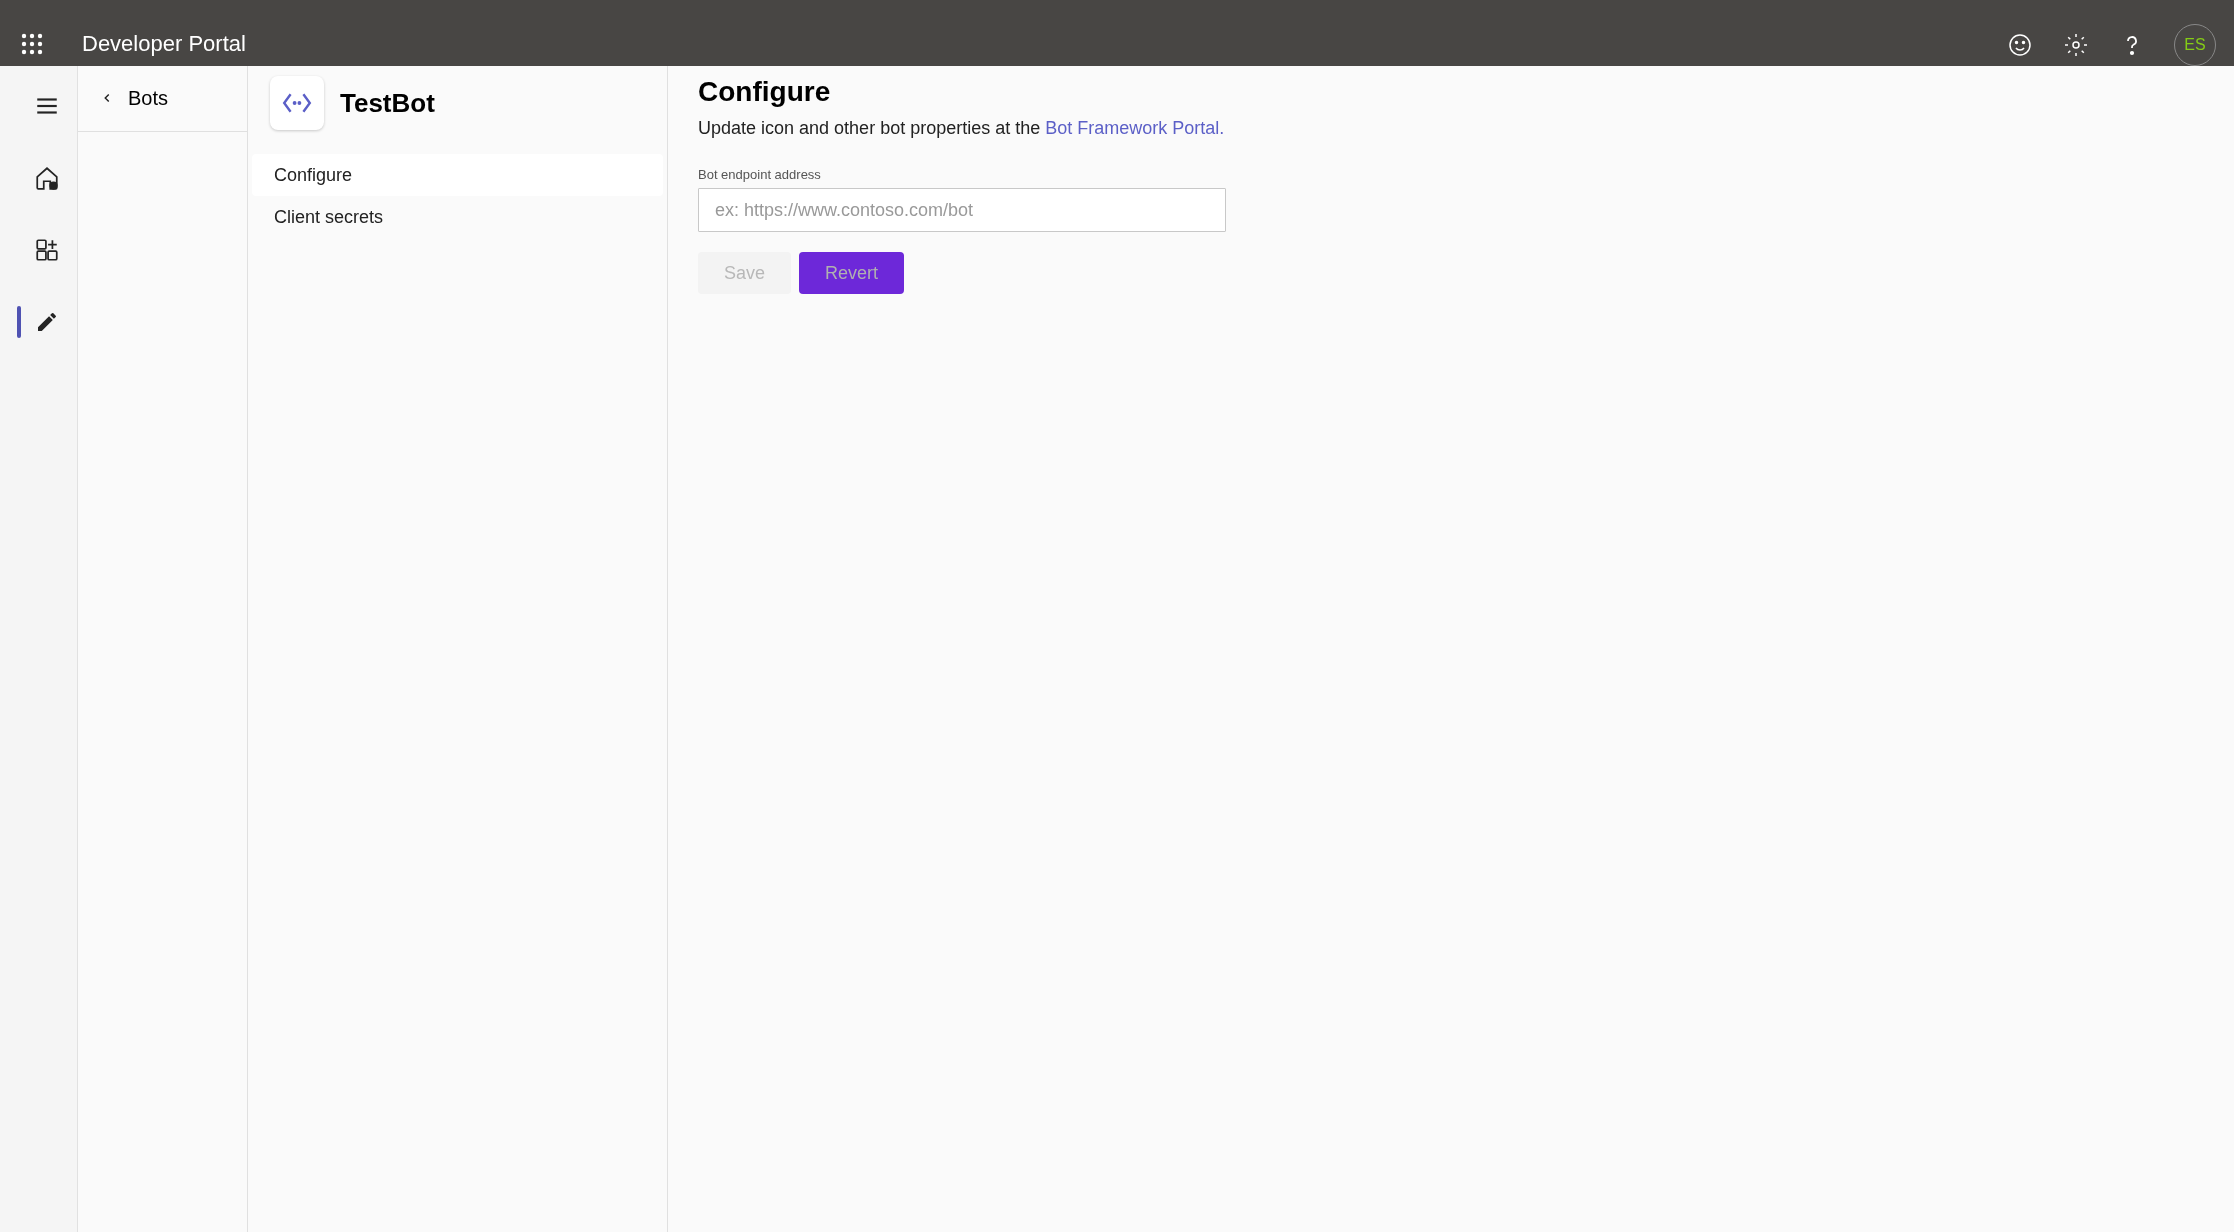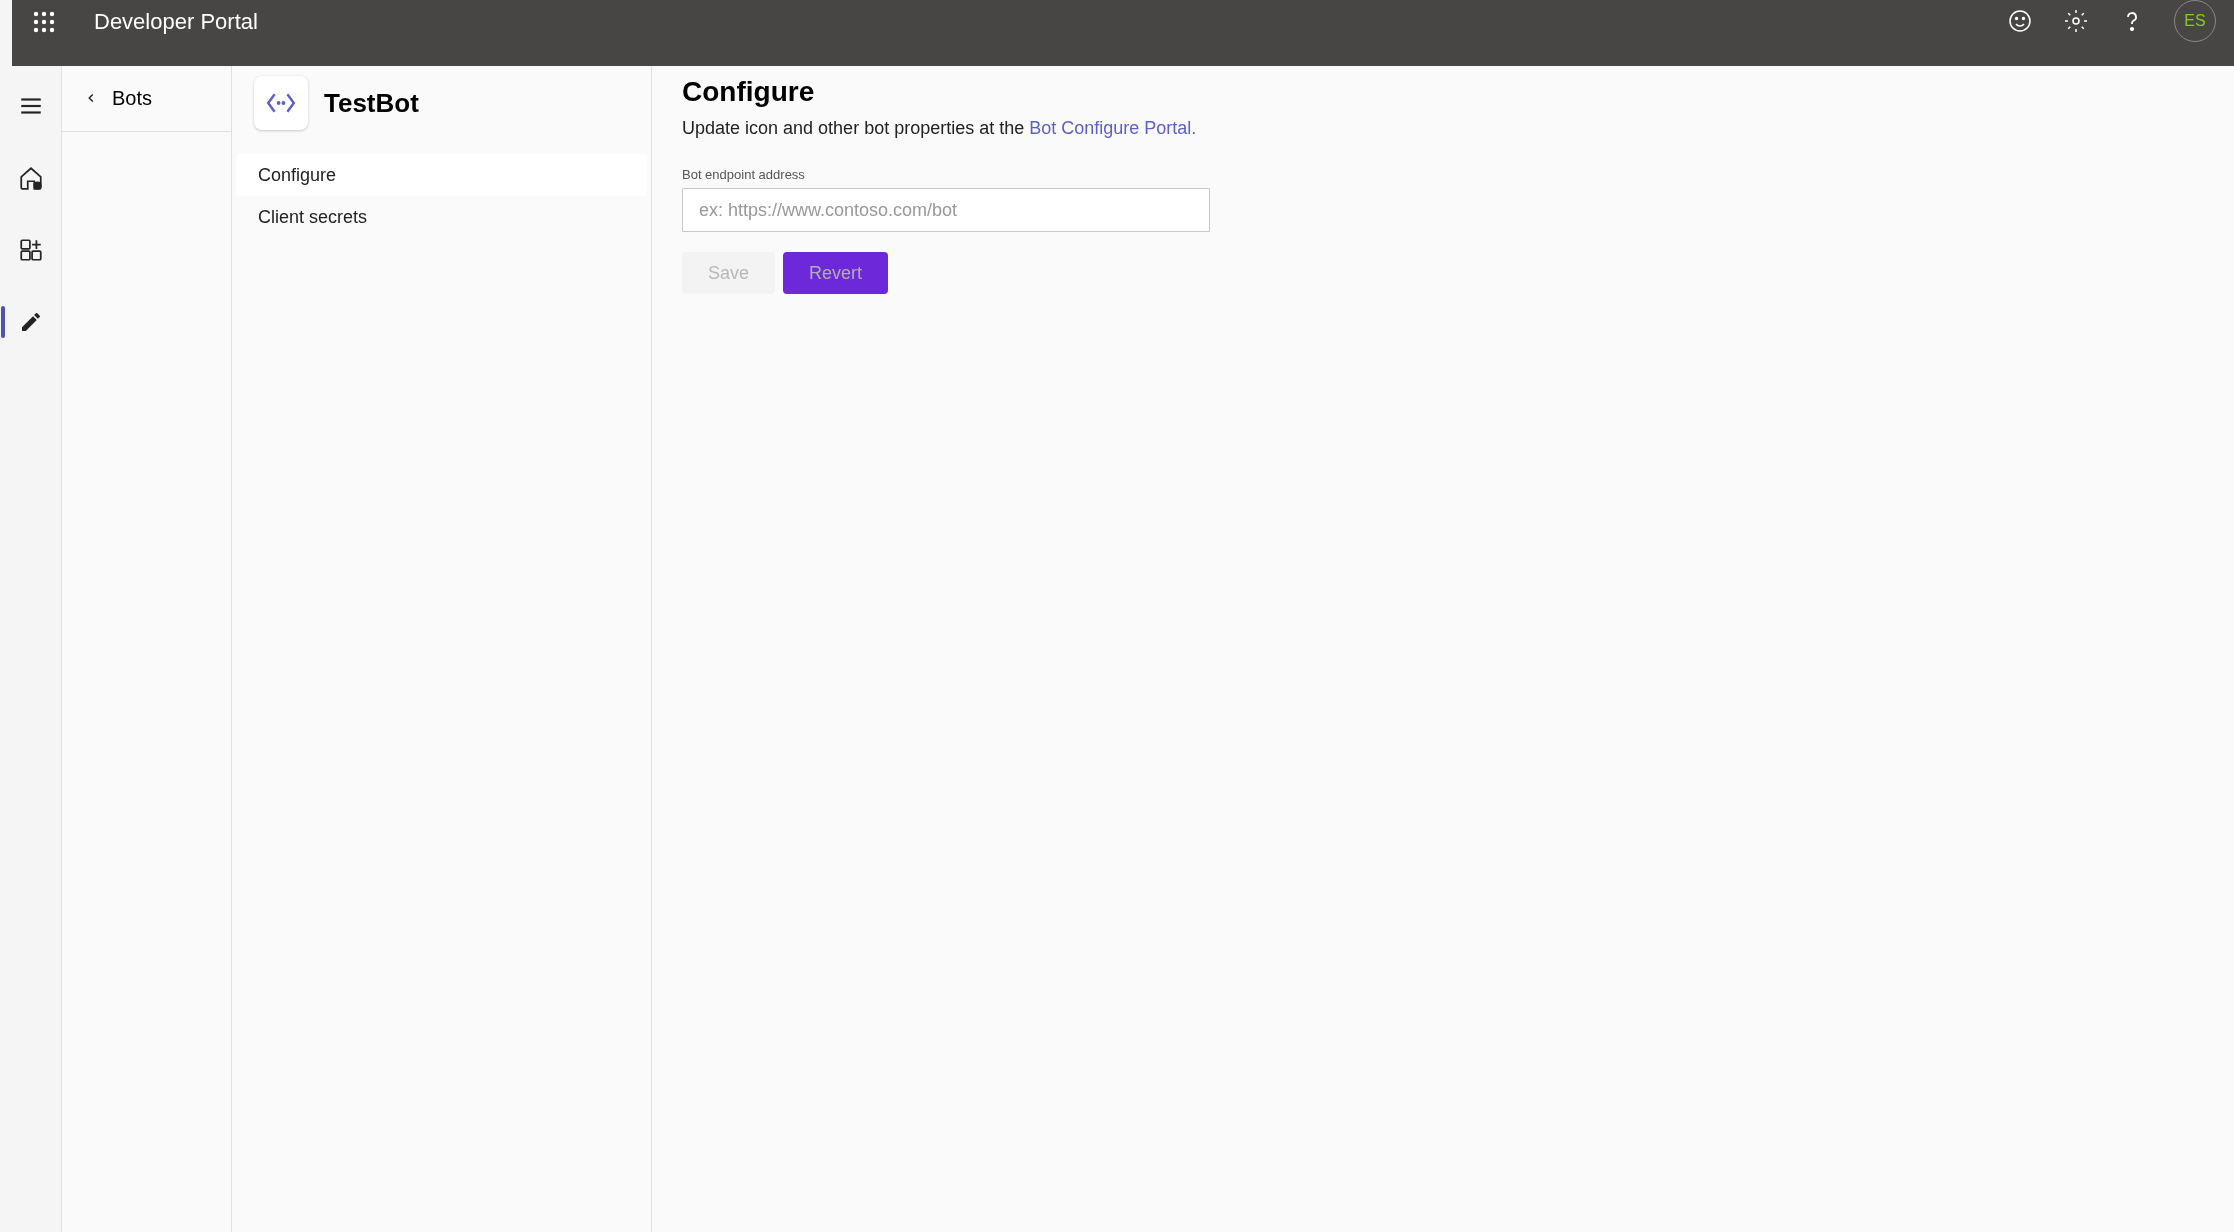--- a/index.html
+++ b/index.html
@@ -9,24 +9,23 @@
     }
     body {
       font-family: "Segoe UI", -apple-system, BlinkMacSystemFont, sans-serif;
       background: #f5f5f5;
       overflow: hidden;
     }
     .top-bar {
       height: 66px;
       background: #484644;
       display: flex;
-      align-items: flex-start;
+      align-items: flex-end;
       padding: 0 10px;
       color: white;
-      margin-left: 12px;
     }
     .top-left {
       display: flex;
       align-items: center;
       gap: 20px;
     }
     .waffle-icon {
       width: 44px;
       height: 44px;
       display: flex;
@@ -65,20 +64,21 @@
       align-items: center;
       justify-content: center;
       font-size: 16px;
       color: #84cc16;
       cursor: pointer;
       background: #484644;
     }
     .app-body {
       display: flex;
       height: calc(100vh - 66px);
+      padding-left: 16px;
     }
     .rail {
       width: 62px;
       background: #f5f5f5;
       border-right: 1px solid #e1e1e1;
       display: flex;
       flex-direction: column;
       align-items: center;
       padding-top: 18px;
       gap: 28px;
@@ -354,21 +354,21 @@
           </div>
           <div class="bot-title">TestBot</div>
         </div>
         <div class="nav-item active">Configure</div>
         <div class="nav-item">Client secrets</div>
       </div>
 
       <div class="detail">
         <h1>Configure</h1>
         <p class="sub">
-          <span>Update icon and other bot properties at the </span><a href="#">Bot Configure Portal.</a>
+          <span>Update icon and other bot properties at the </span><a href="#">Bot Framework Portal.</a>
         </p>
         <div class="field-label">Bot endpoint address</div>
         <input class="input-box" type="text" placeholder="ex: https://www.contoso.com/bot" style="">
         <div class="btn-row">
           <button class="btn primary">Save</button>
           <button class="btn">Revert</button>
         </div>
       </div>
     </div>
   </div>

